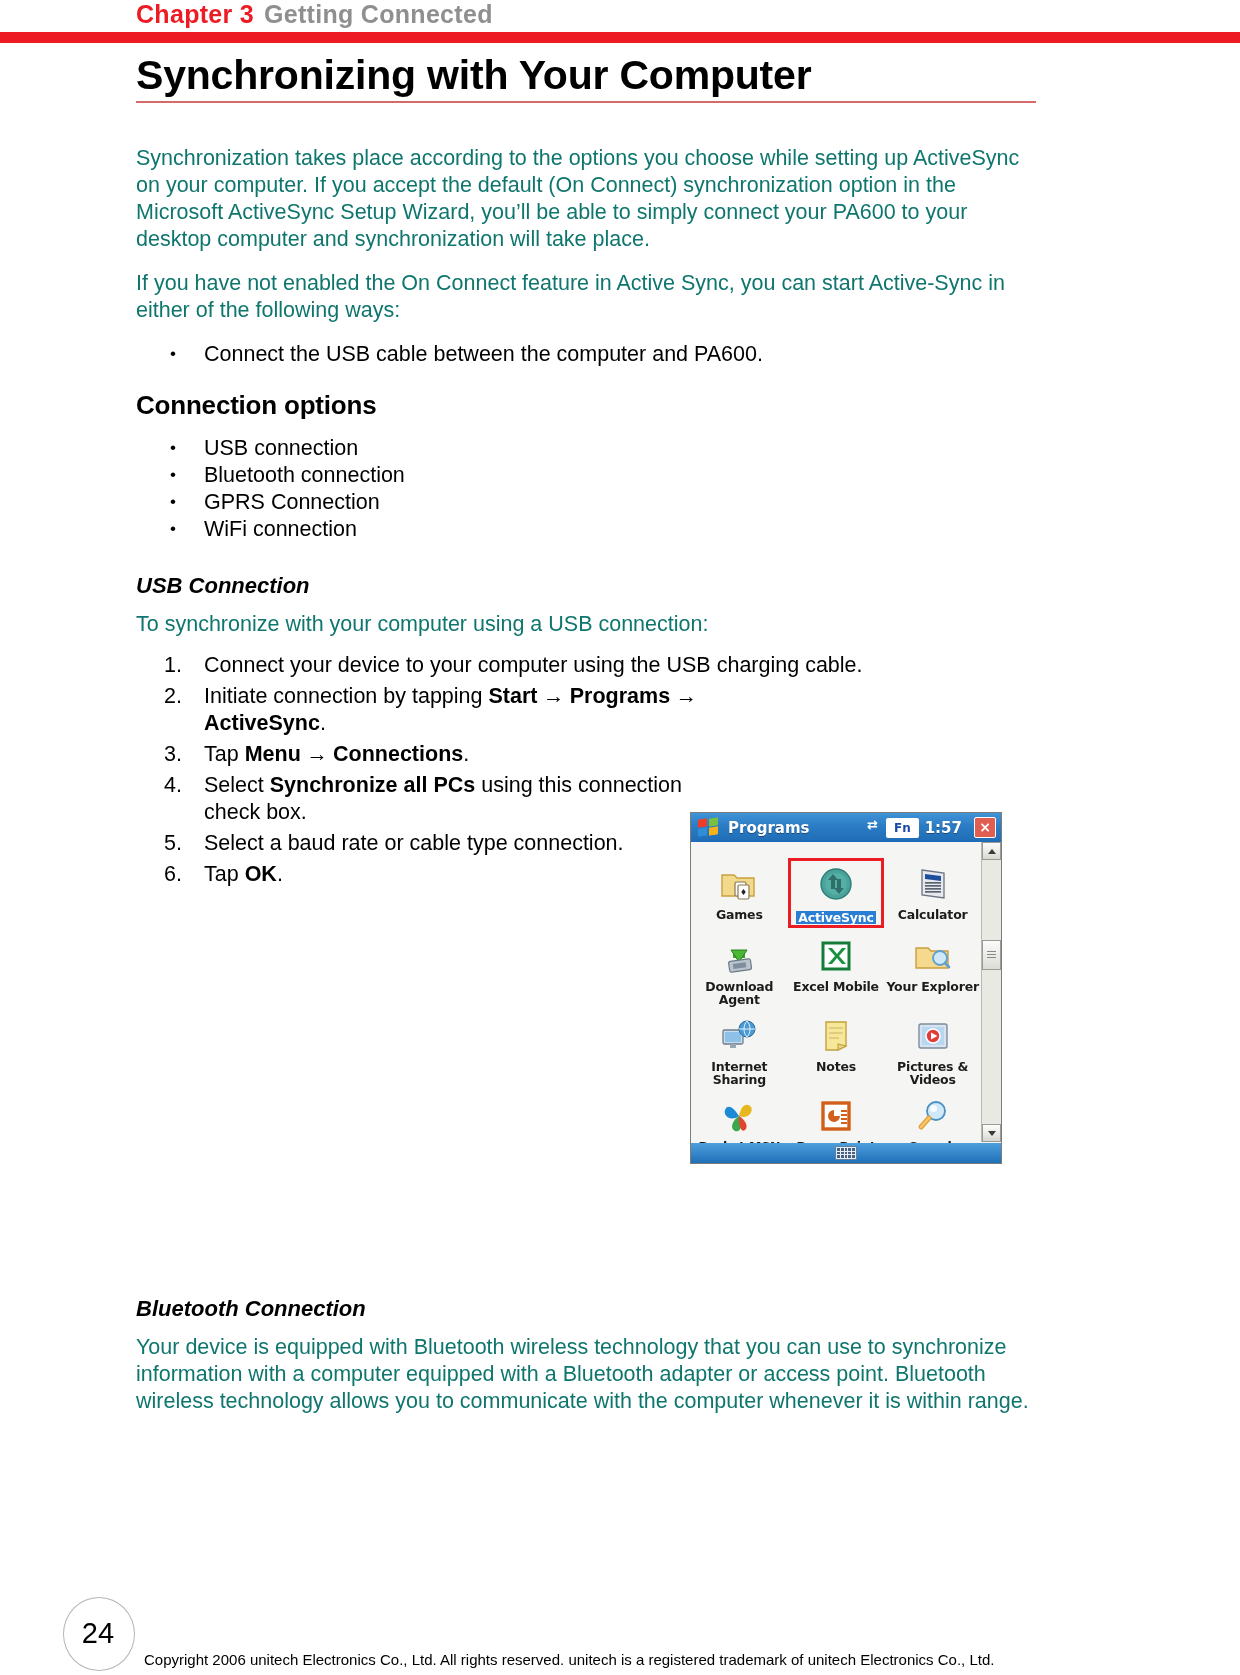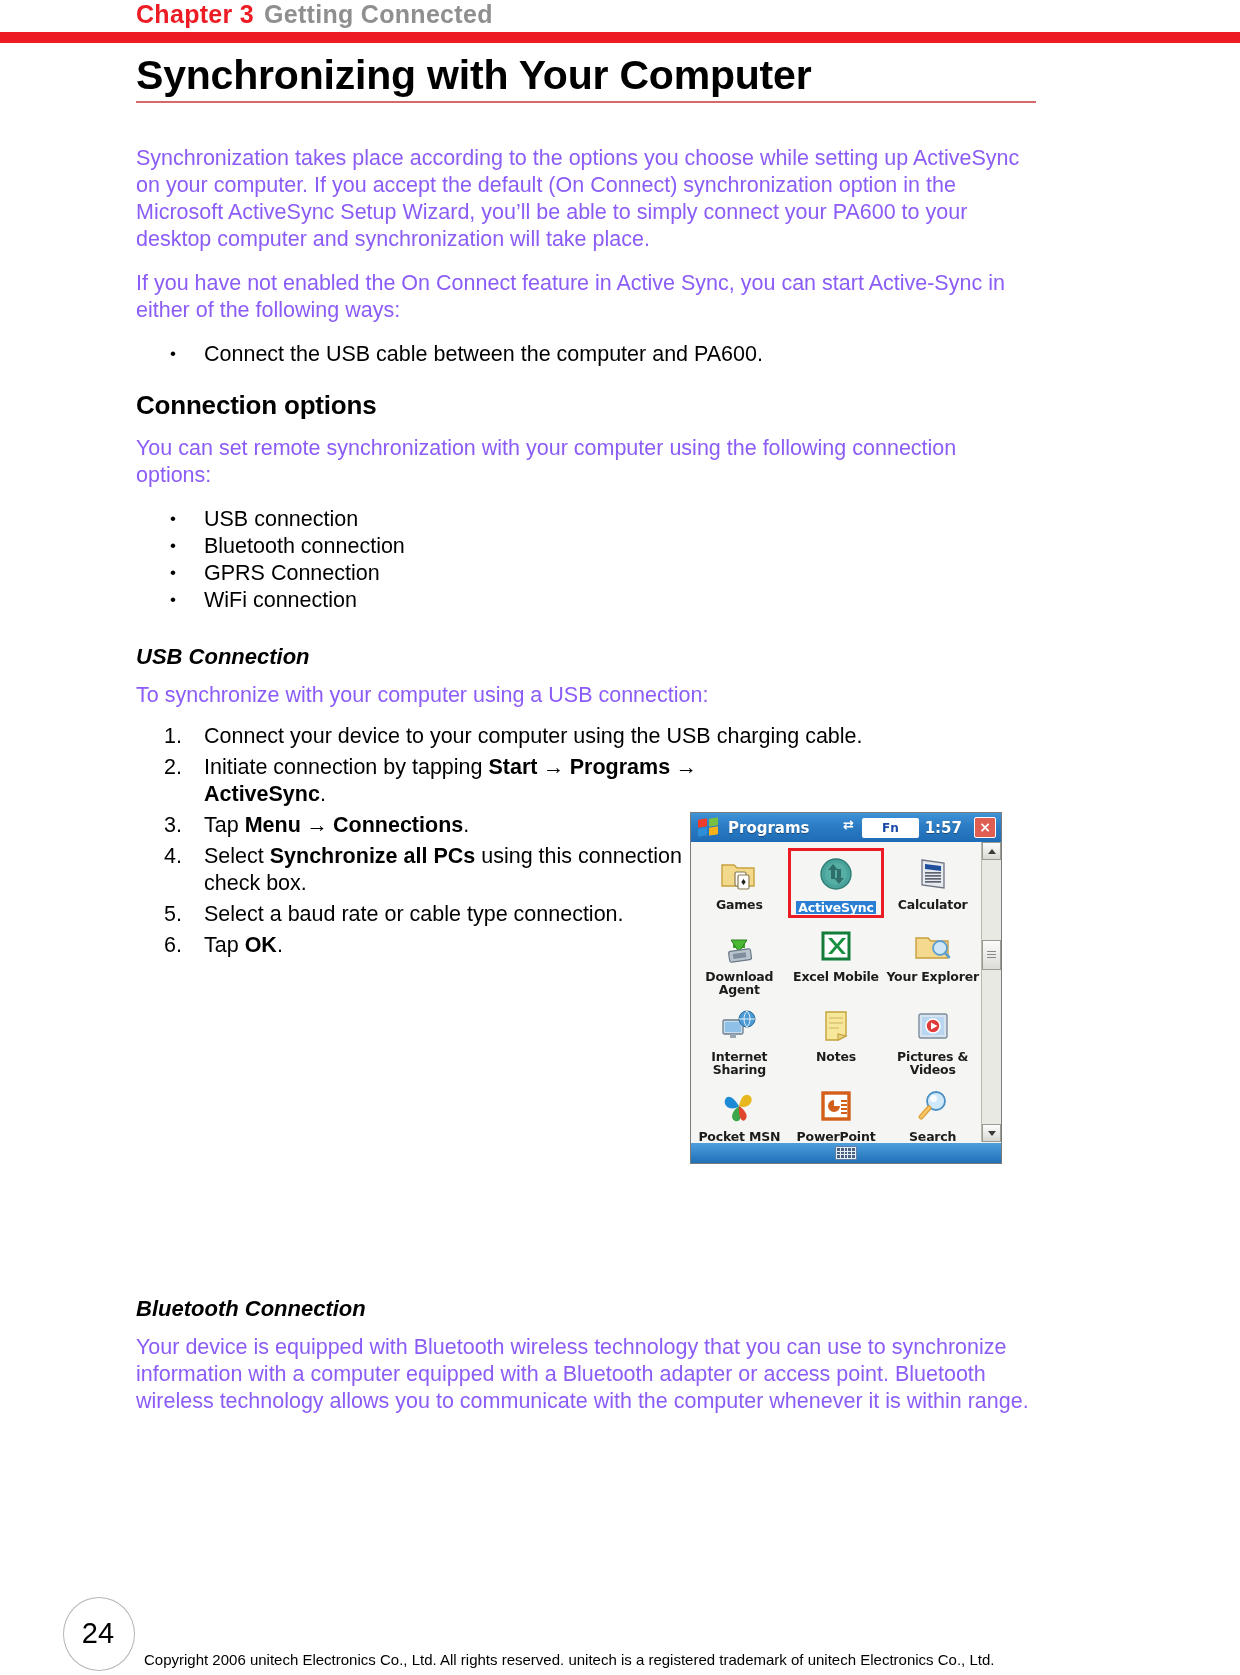--- a/index.html
+++ b/index.html
@@ -59,21 +59,21 @@
   
   .content {
     position: absolute;
     left: 136px; top: 145px;
     width: 900px;
   }
   p.body {
     margin: 0 0 17px 0;
     font-size: 21.5px;
     line-height: 27px;
-    color: #8b5cf6;
+    color: #0f766e;
   }
   p.body.tight { margin-bottom: 14px; }
 
   h2.section {
     margin: 22px 0 14px 0;
     font-size: 26px;
     font-weight: bold;
     letter-spacing: -0.2px;
   }
   h3.subsection {
@@ -191,21 +191,21 @@
   }
   .conn-icon .up { left: 6px; top: -2px; }
 
   .fn-badge {
     border: 2px solid #ffffff;
     background: #ffffff;
     color: #1a49a8;
     font-size: 12px;
     font-weight: bold;
     line-height: 14px;
-    padding: 1px 18px;
+    padding: 1px 6px;
     border-radius: 2px;
     margin-right: 6px;
     flex: 0 0 auto;
   }
   .pda-clock {
     font-size: 15px;
     font-weight: bold;
     margin-right: 12px;
     flex: 0 0 auto;
     text-shadow: 0 1px 0 rgba(0,0,0,.35);
@@ -226,21 +226,21 @@
 
   .pda-body {
     position: relative;
     height: 300px;
     background: #f5f5f3;
   }
   .icon-grid {
     position: absolute;
     left: 0; top: 0;
     width: 290px;
-    padding-top: 6px;
+    padding-top: 16px;
     display: grid;
     grid-template-columns: repeat(3, 1fr);
     row-gap: 2px;
   }
   .grid-cell {
     text-align: center;
     padding: 3px 2px 2px 2px;
     position: relative;
   }
   .grid-cell .glyph {
@@ -380,21 +380,20 @@
 <div class="content">
 
   <p class="body">Synchronization takes place according to the options you choose while setting up ActiveSync on your computer. If you accept the default (On Connect) synchronization option in the Microsoft ActiveSync Setup Wizard, you’ll be able to simply connect your PA600 to your desktop computer and synchronization will take place.</p>
   <p class="body">If you have not enabled the On Connect feature in Active Sync, you can start Active-Sync in either of the following ways:</p>
 
   <ul class="bullets">
     <li>Connect the USB cable between the computer and PA600.</li>
   </ul>
 
   <h2 class="section">Connection options</h2>
-  <p class="body">You can set remote synchronization with your computer using the following connection options:</p>
   <ul class="bullets">
     <li>USB connection</li>
     <li>Bluetooth connection</li>
     <li>GPRS Connection</li>
     <li>WiFi connection</li>
   </ul>
 
   <h3 class="subsection">USB Connection</h3>
   <p class="body tight">To synchronize with your computer using a USB connection:</p>
 

